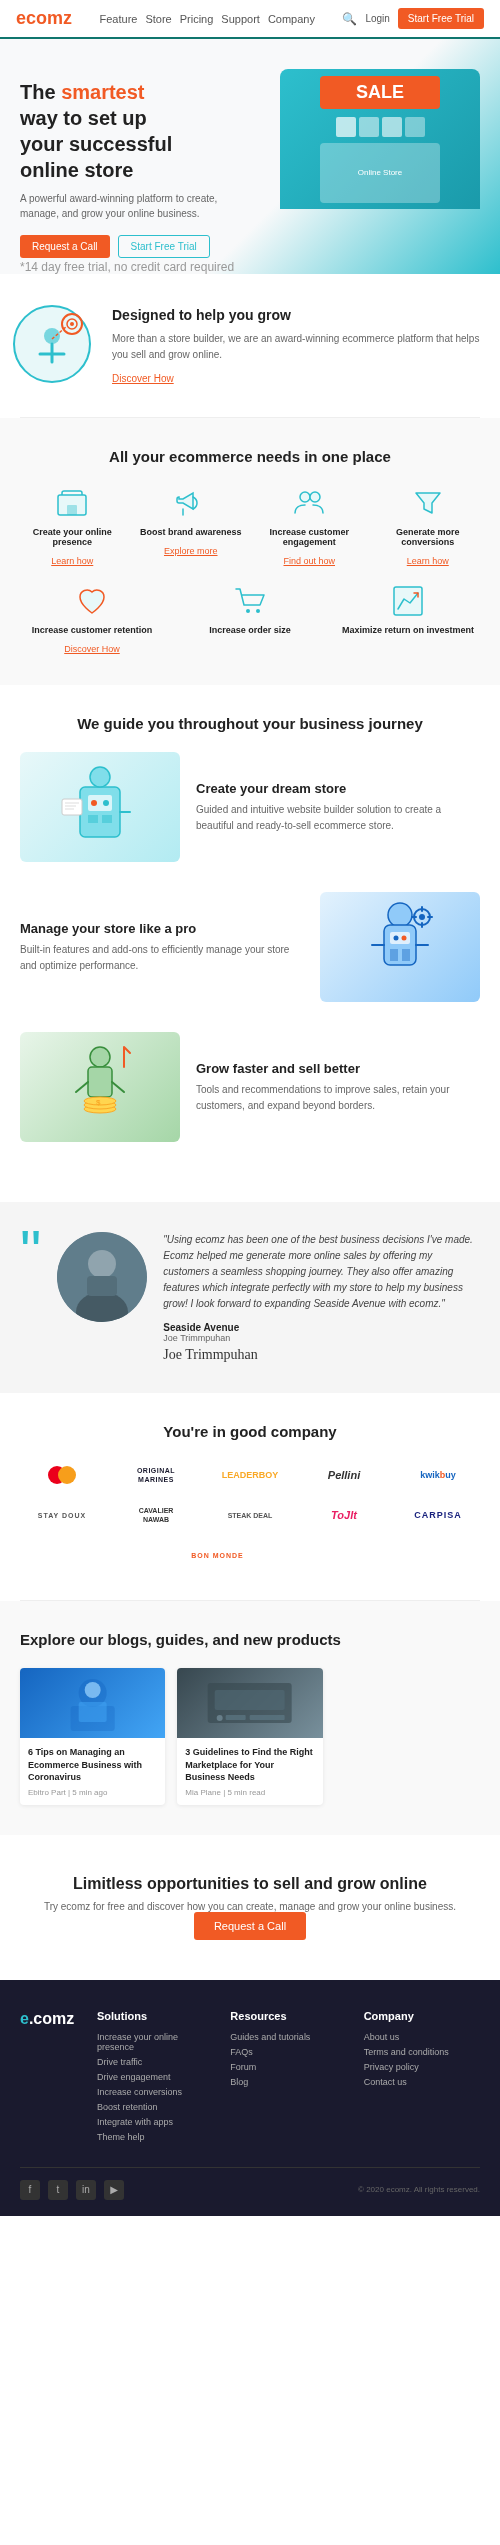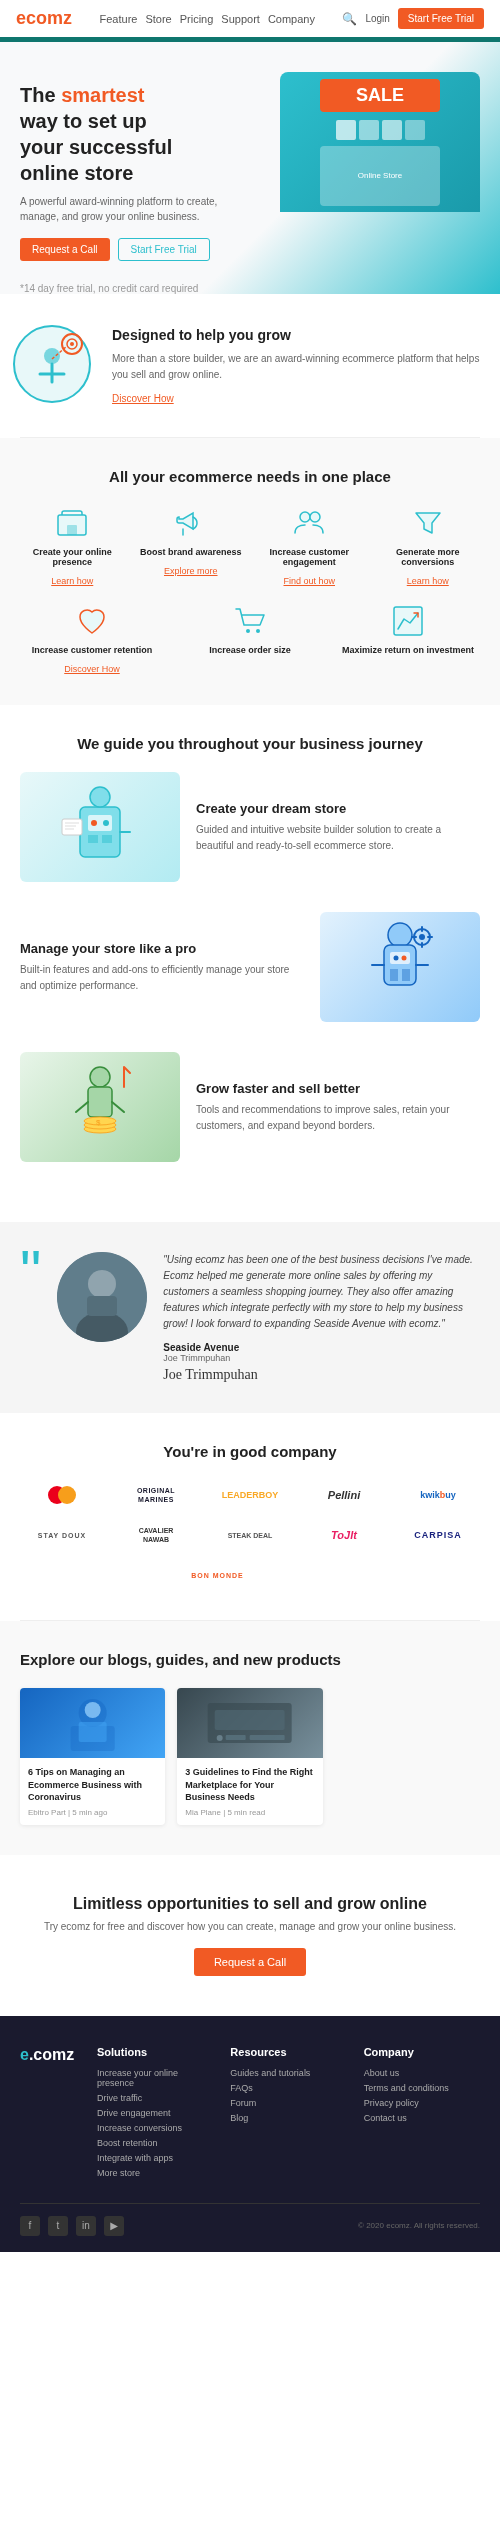--- a/index.html
+++ b/index.html
@@ -1,21 +1,21 @@
 <!DOCTYPE html>
 <html><head>
   <meta charset="utf-8">
   <style>
     * { margin: 0; padding: 0; box-sizing: border-box; }
     body { font-family: Arial, sans-serif; font-size: 14px; color: #333; width: 500px; overflow-x: hidden; }
 
     
     .navbar {
       display: flex; align-items: center; justify-content: space-between;
-      padding: 8px 16px; background: #fff; border-bottom: 5px solid #0f766e;
+      padding: 8px 16px; background: #fff; border-bottom: 2px solid #0f766e;
       position: sticky; top: 0; z-index: 100;
     }
     .navbar-logo { color: #2dbfcd; font-weight: bold; font-size: 18px; }
     .navbar-logo span { color: #f15a24; }
     .navbar-links { display: flex; gap: 8px; font-size: 11px; color: #555; }
     .navbar-links span { cursor: pointer; }
     .navbar-right { display: flex; align-items: center; gap: 8px; }
     .btn-start-free { background: #f15a24; color: #fff; border: none; border-radius: 3px; padding: 5px 10px; font-size: 10px; cursor: pointer; }
     .navbar-icons { display: flex; gap: 6px; font-size: 12px; color: #999; }
 
@@ -100,21 +100,21 @@
     .blog-img.green-bg { background: linear-gradient(135deg, #4caf50, #81c784); }
     .blog-img.blue-bg { background: linear-gradient(135deg, #1565c0, #42a5f5); }
     .blog-img.dark-bg { background: linear-gradient(135deg, #37474f, #78909c); }
     .blog-content { padding: 8px; }
     .blog-title { font-size: 9px; font-weight: bold; color: #222; line-height: 1.4; margin-bottom: 4px; }
     .blog-meta { font-size: 8px; color: #999; }
 
     
     .cta-section { background: #fff; padding: 40px 36px; text-align: center; }
     .cta-section h2 { font-size: 16px; font-weight: bold; color: #222; margin-bottom: 8px; }
-    .cta-section p { font-size: 10px; color: #666; margin-bottom: 16px; }
+    .cta-section p { font-size: 10px; color: #666; }
     .btn-cta { background: #f15a24; color: #fff; border: none; border-radius: 3px; padding: 8px 20px; font-size: 11px; cursor: pointer; }
 
     
     .footer { background: #1a1a2e; color: #ccc; padding: 30px 20px 16px; }
     .footer-top { display: grid; grid-template-columns: 60px repeat(3, 1fr); gap: 17px; margin-bottom: 20px; }
     .footer-logo { font-size: 16px; font-weight: bold; color: #fff; }
     .footer-logo .e { color: #2dbfcd; }
     .footer-col h4 { font-size: 11px; font-weight: bold; color: #fff; margin-bottom: 10px; }
     .footer-col ul { list-style: none; }
     .footer-col ul li { font-size: 9px; color: #aaa; margin-bottom: 5px; cursor: pointer; }
@@ -156,21 +156,21 @@
       <span>The</span> <span class="smartest">smartest</span><br>
       <span>way to set up</span><br>
       <span>your successful</span><br>
       <span>online store</span>
     </h1>
     <p class="hero-sub">A powerful award-winning platform to create, manage, and grow your online business.</p>
     <div class="hero-btns">
       <button class="btn-request">Request a Call</button>
       <button class="btn-trial">Start Free Trial</button>
     </div>
-    <div style="font-size:10px;color:#999;margin-top:22px;">*14 day free trial, no credit card required</div>
+    <div style="font-size:12px;color:#999;margin-top:2px;">*14 day free trial, no credit card required</div>
   </div>
   <div class="hero-img">
 
     <div style="text-align:center;">
       <div class="sale-badge">SALE</div>
       <div style="margin-top:8px;display:flex;gap:3px;flex-wrap:wrap;justify-content:center;">
         <div style="width:20px;height:20px;background:#fff;opacity:0.7;border-radius:2px;"></div>
         <div style="width:20px;height:20px;background:#fff;opacity:0.5;border-radius:2px;"></div>
         <div style="width:20px;height:20px;background:#fff;opacity:0.6;border-radius:2px;"></div>
         <div style="width:20px;height:20px;background:#fff;opacity:0.4;border-radius:2px;"></div>
@@ -469,21 +469,21 @@
     </div>
     <div class="footer-col">
       <h4>Solutions</h4>
       <ul>
         <li>Increase your online presence</li>
         <li>Drive traffic</li>
         <li>Drive engagement</li>
         <li>Increase conversions</li>
         <li>Boost retention</li>
         <li>Integrate with apps</li>
-        <li>More store</li>
+        <li>Theme help</li>
       </ul>
     </div>
     <div class="footer-col">
       <h4>Resources</h4>
       <ul>
         <li>Guides and tutorials</li>
         <li>FAQs</li>
         <li>Forum</li>
         <li>Blog</li>
       </ul>

